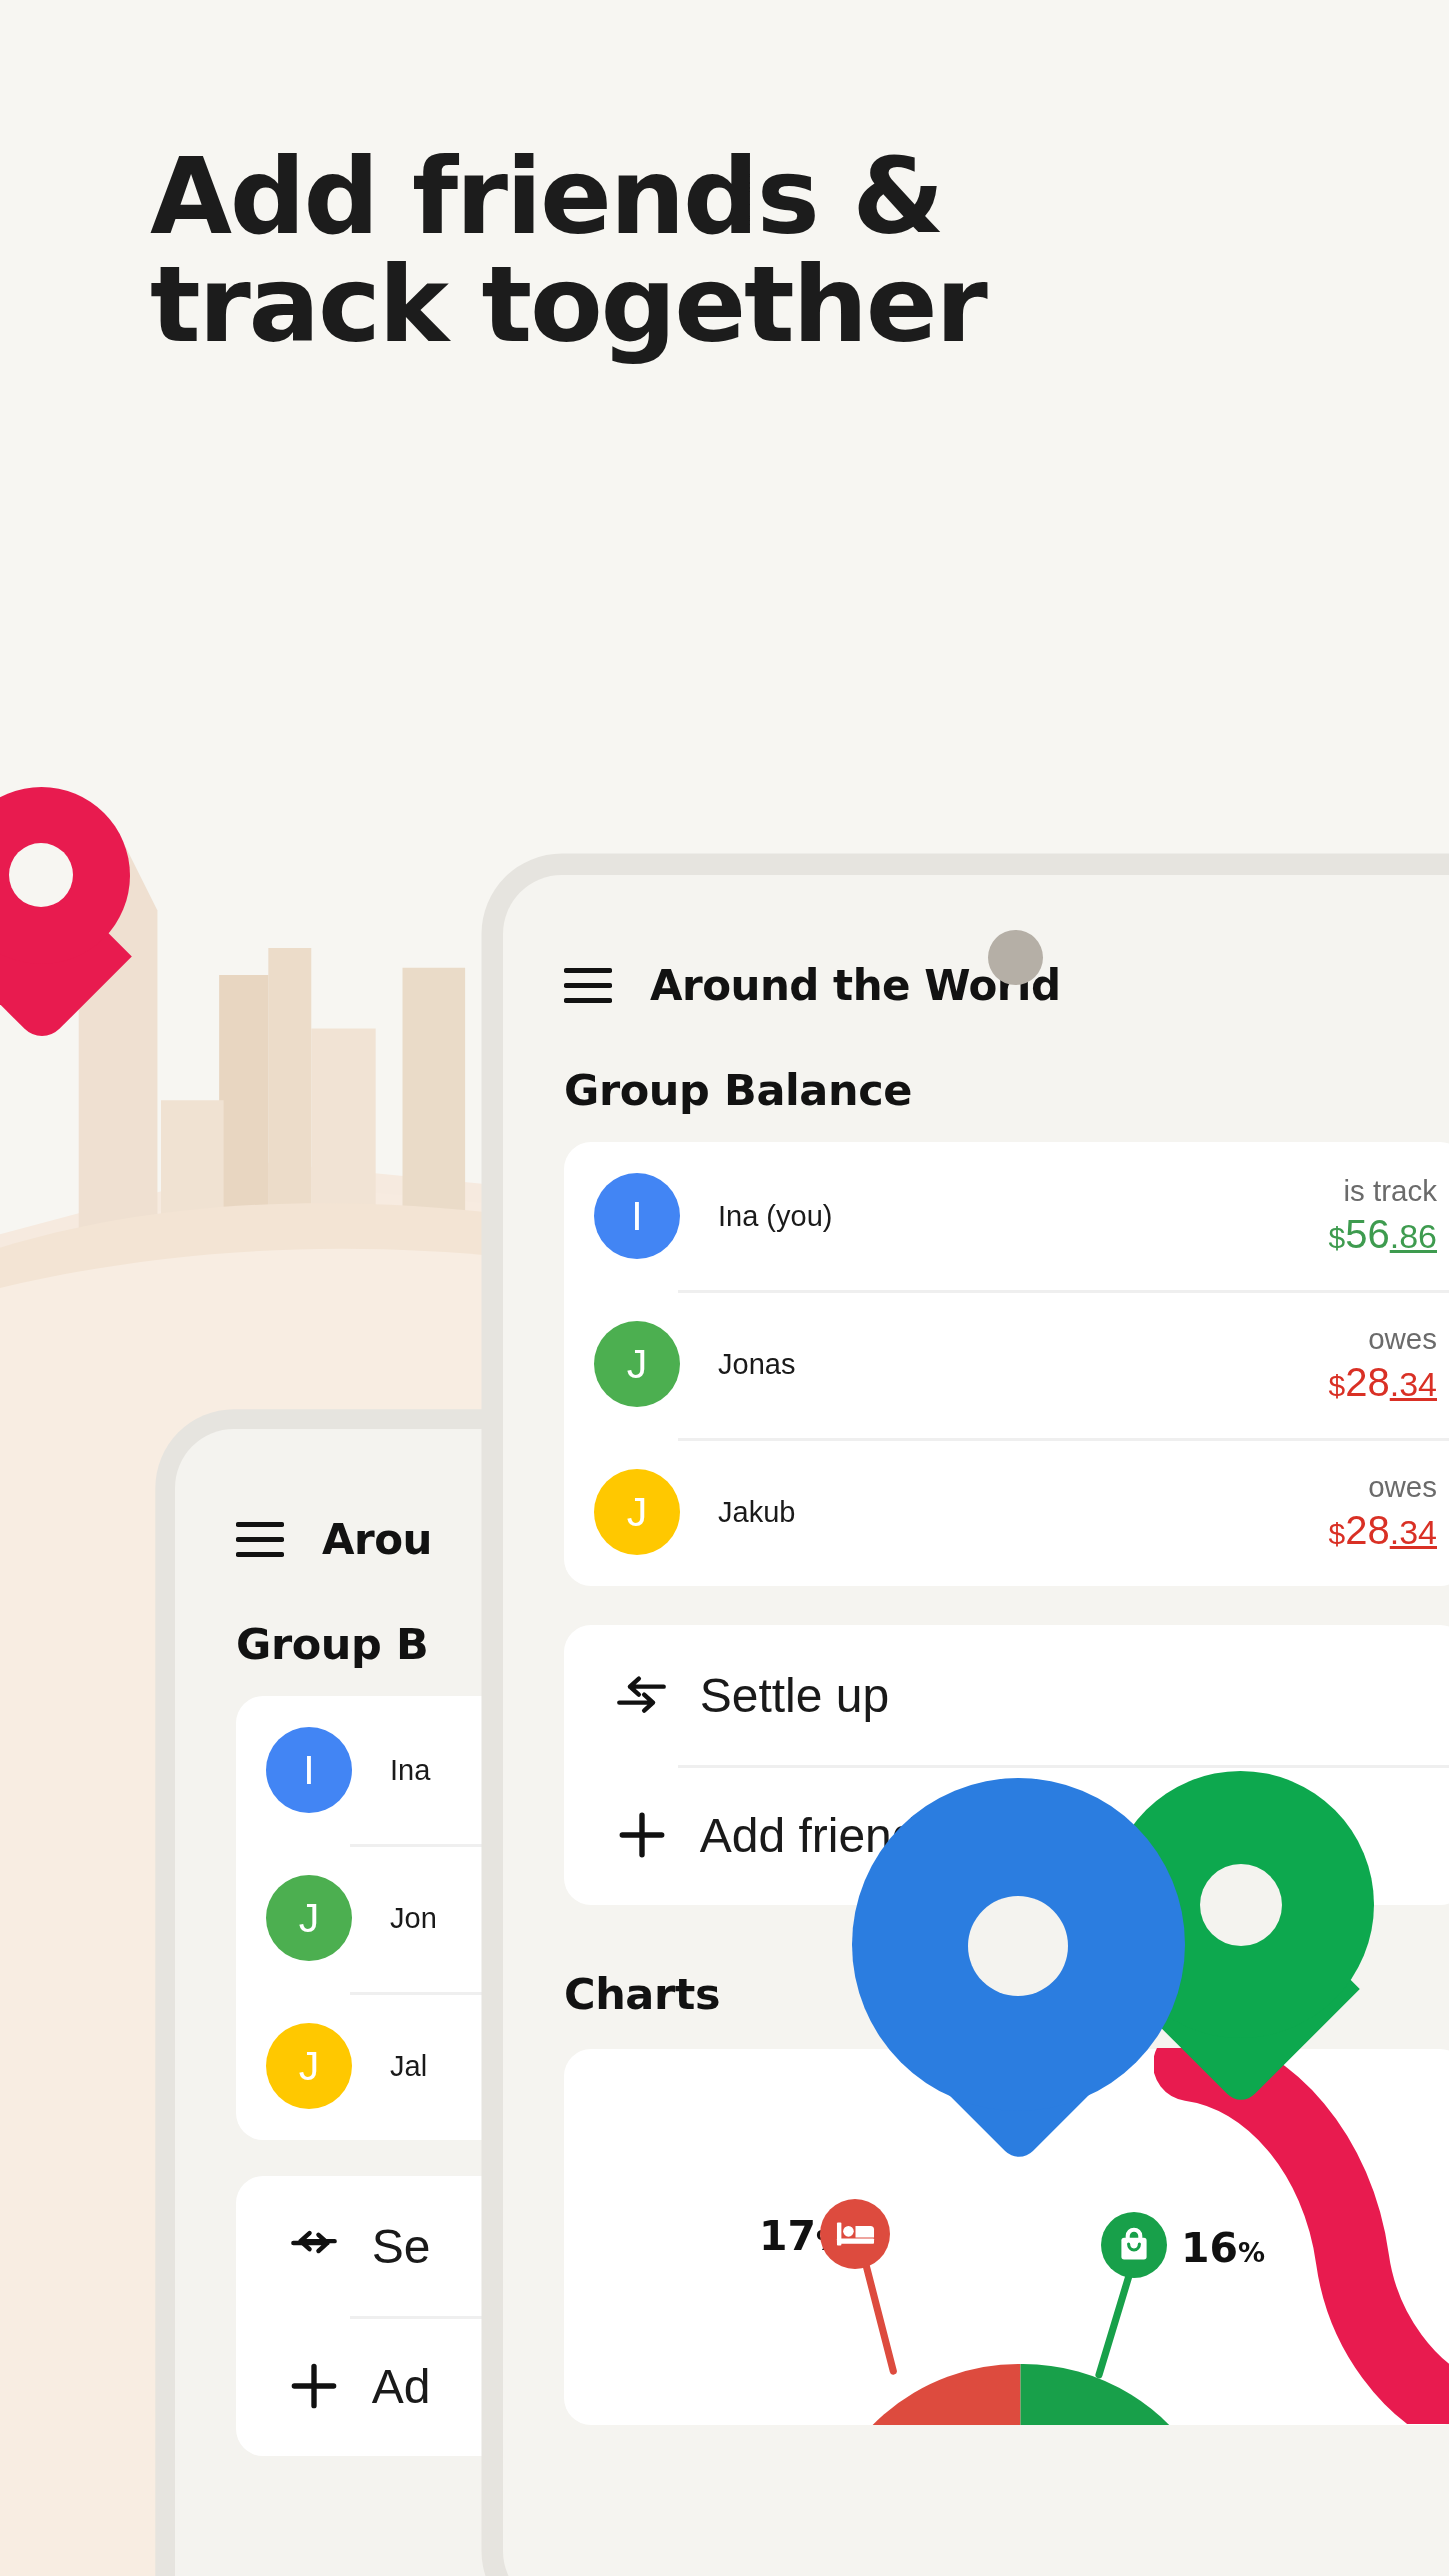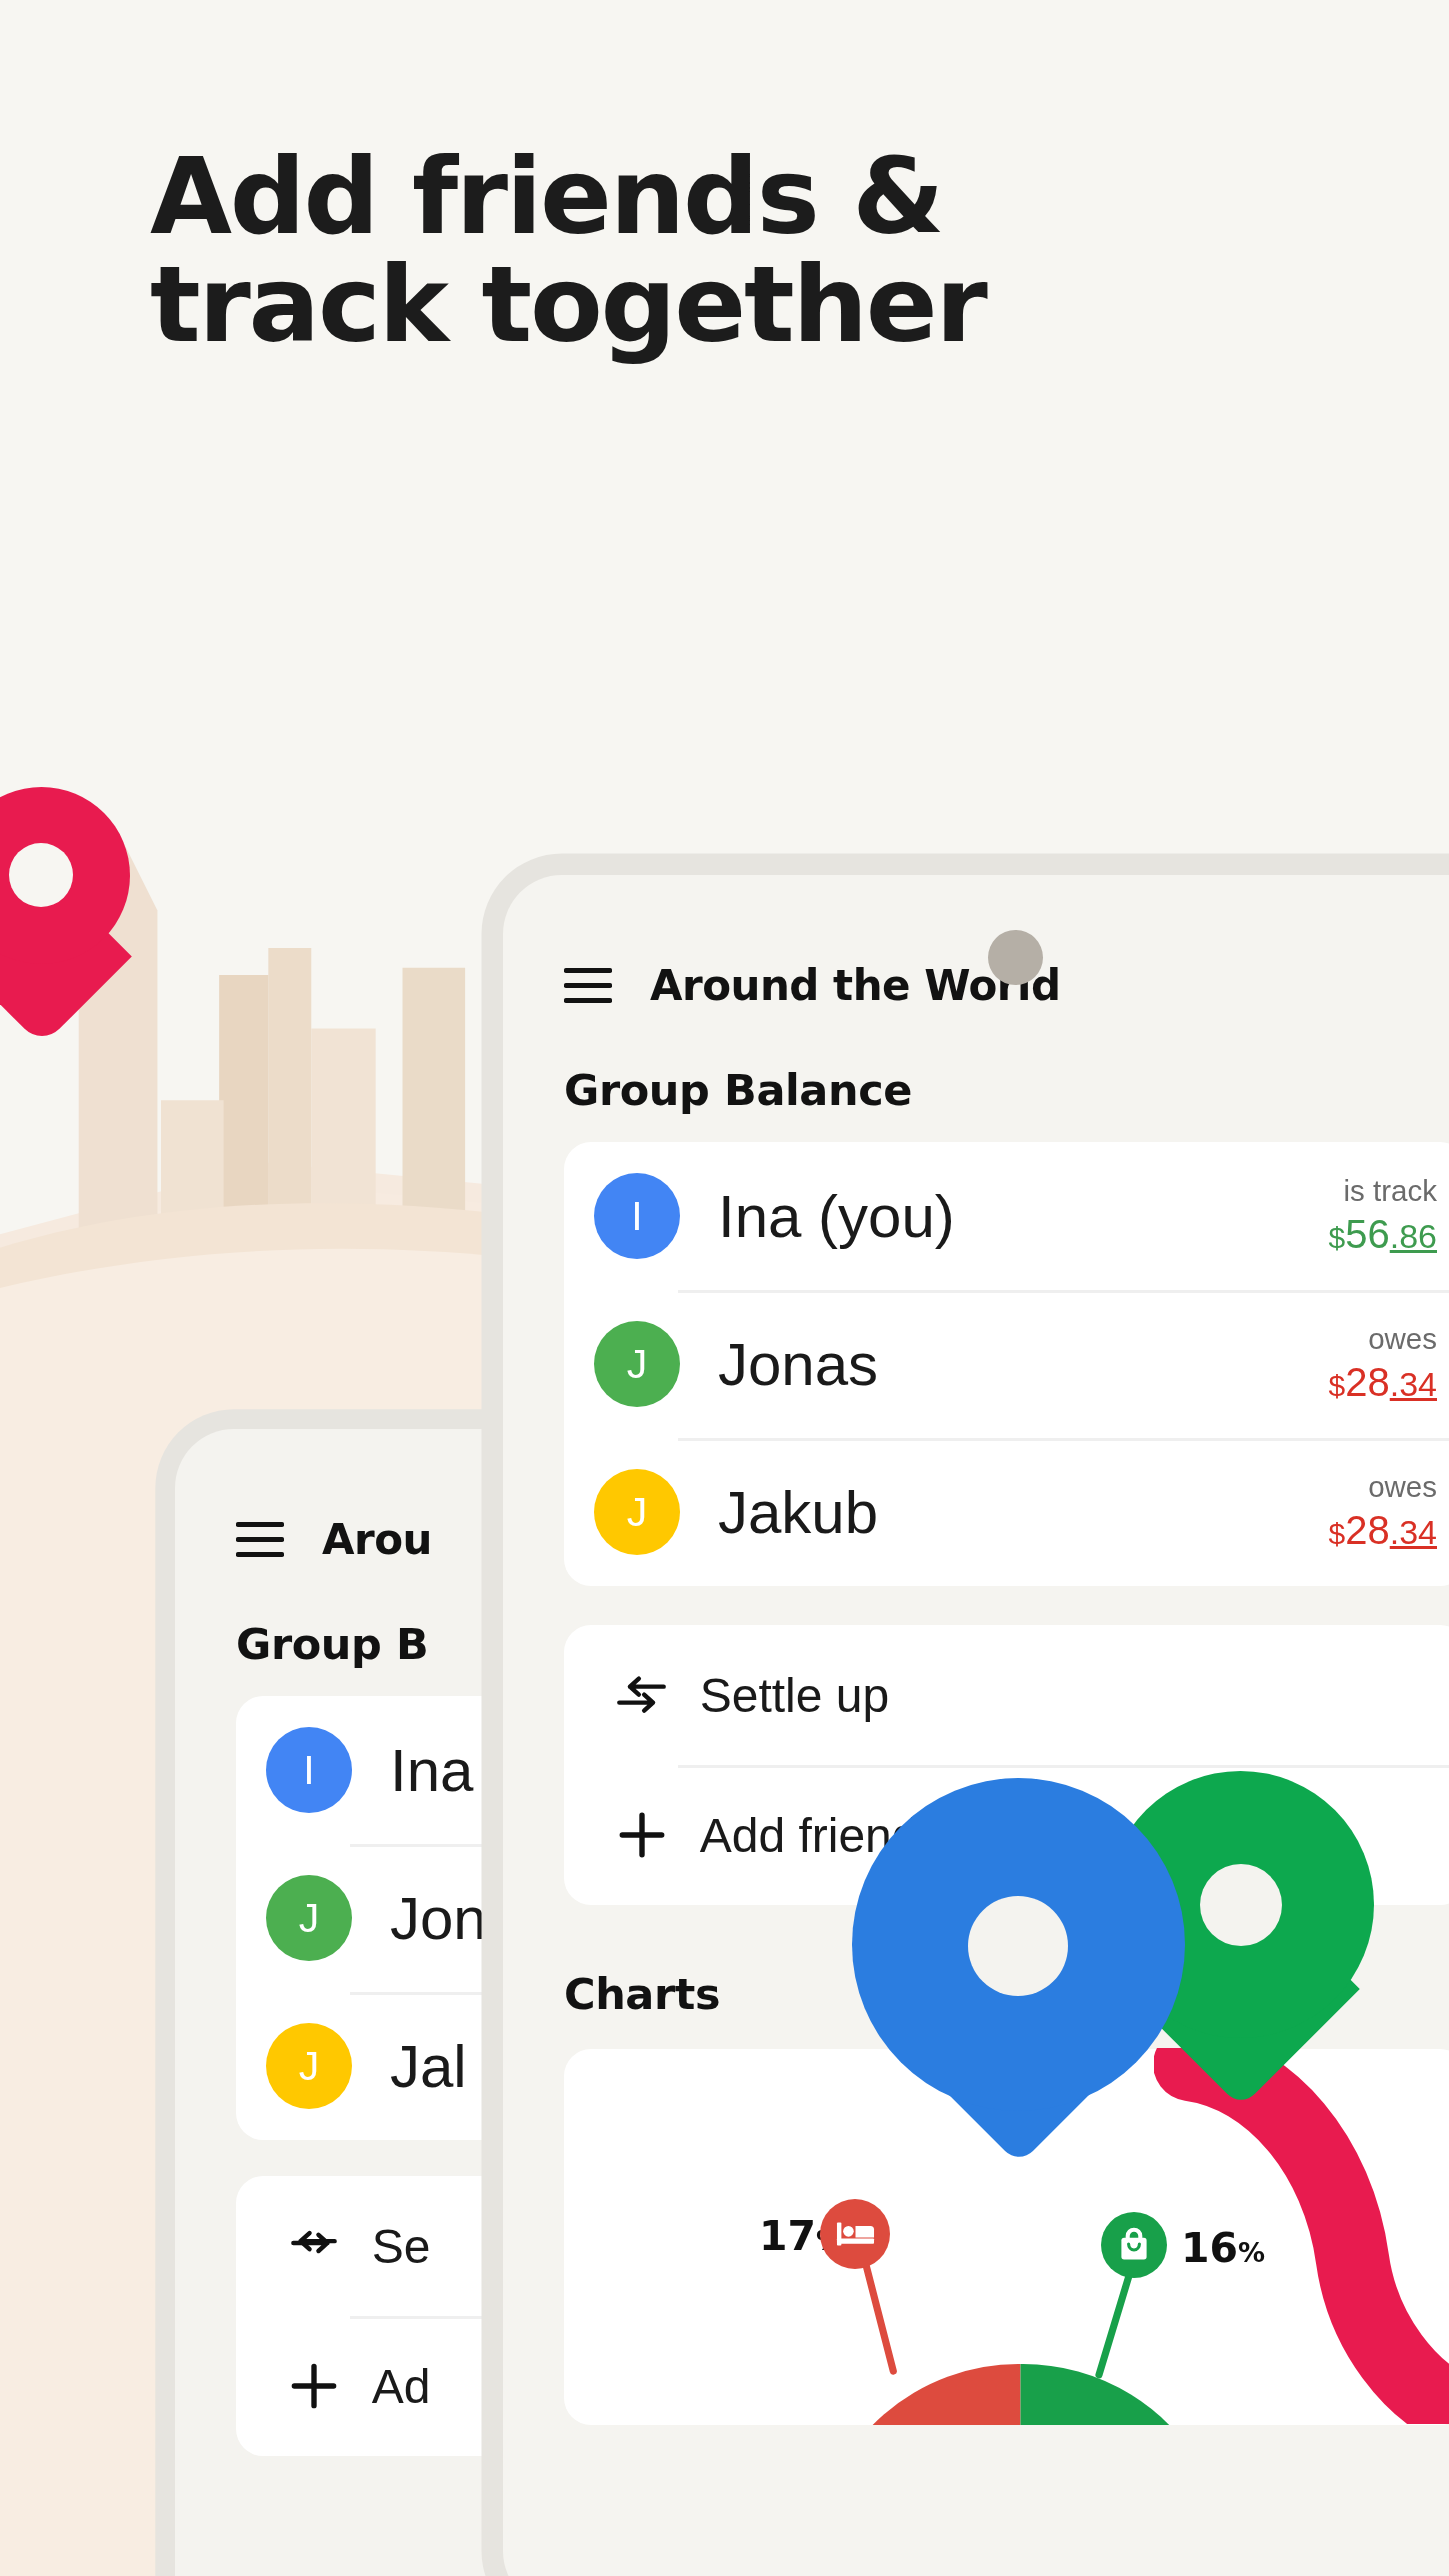--- a/index.html
+++ b/index.html
@@ -112,21 +112,21 @@
   .row + .row::before {
     content:""; position:absolute; left:114px; right:0; top:0; height:2.7px; background:#EFEFEF;
   }
   .avatar {
     width:86px; height:86px; border-radius:50%;
     display:flex; align-items:center; justify-content:center;
     color:#fff; font-size:41px; font-weight:400; flex:0 0 auto;
     font-family:"Liberation Sans", sans-serif;
   }
   .name {
-    margin-left:38px; font-size:60px; color:#1A1A1A; font-weight:400;
+    margin-left:38px; font-size:29px; color:#1A1A1A; font-weight:400;
     font-family:"Liberation Sans", sans-serif; white-space:nowrap;
   }
   .amount-box { margin-left:auto; text-align:right; white-space:nowrap; }
   .amount-label { font-size:29.5px; color:#6B6B6B; display:block; line-height:1.25; }
   .amount-val { font-size:40px; display:block; line-height:1.25; white-space:nowrap; }
   .amount-val .cur { font-size:30px; }
   .amount-val .cents { font-size:34px;text-decoration:underline; }
   .pos { color:#3E9B4F; }
   .neg { color:#D93025; }
 

